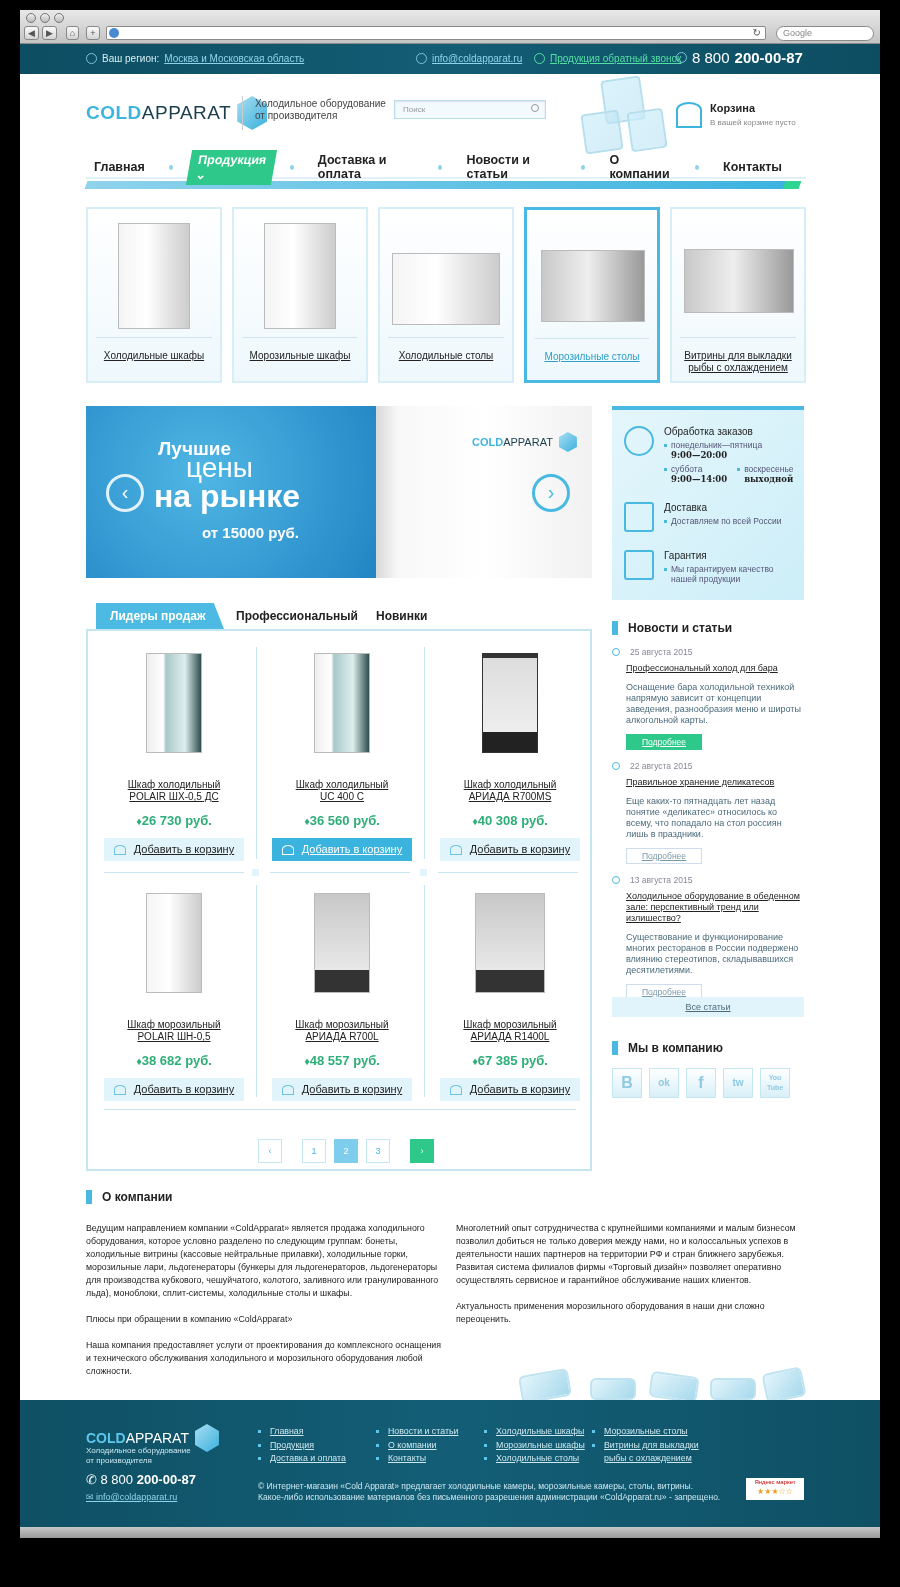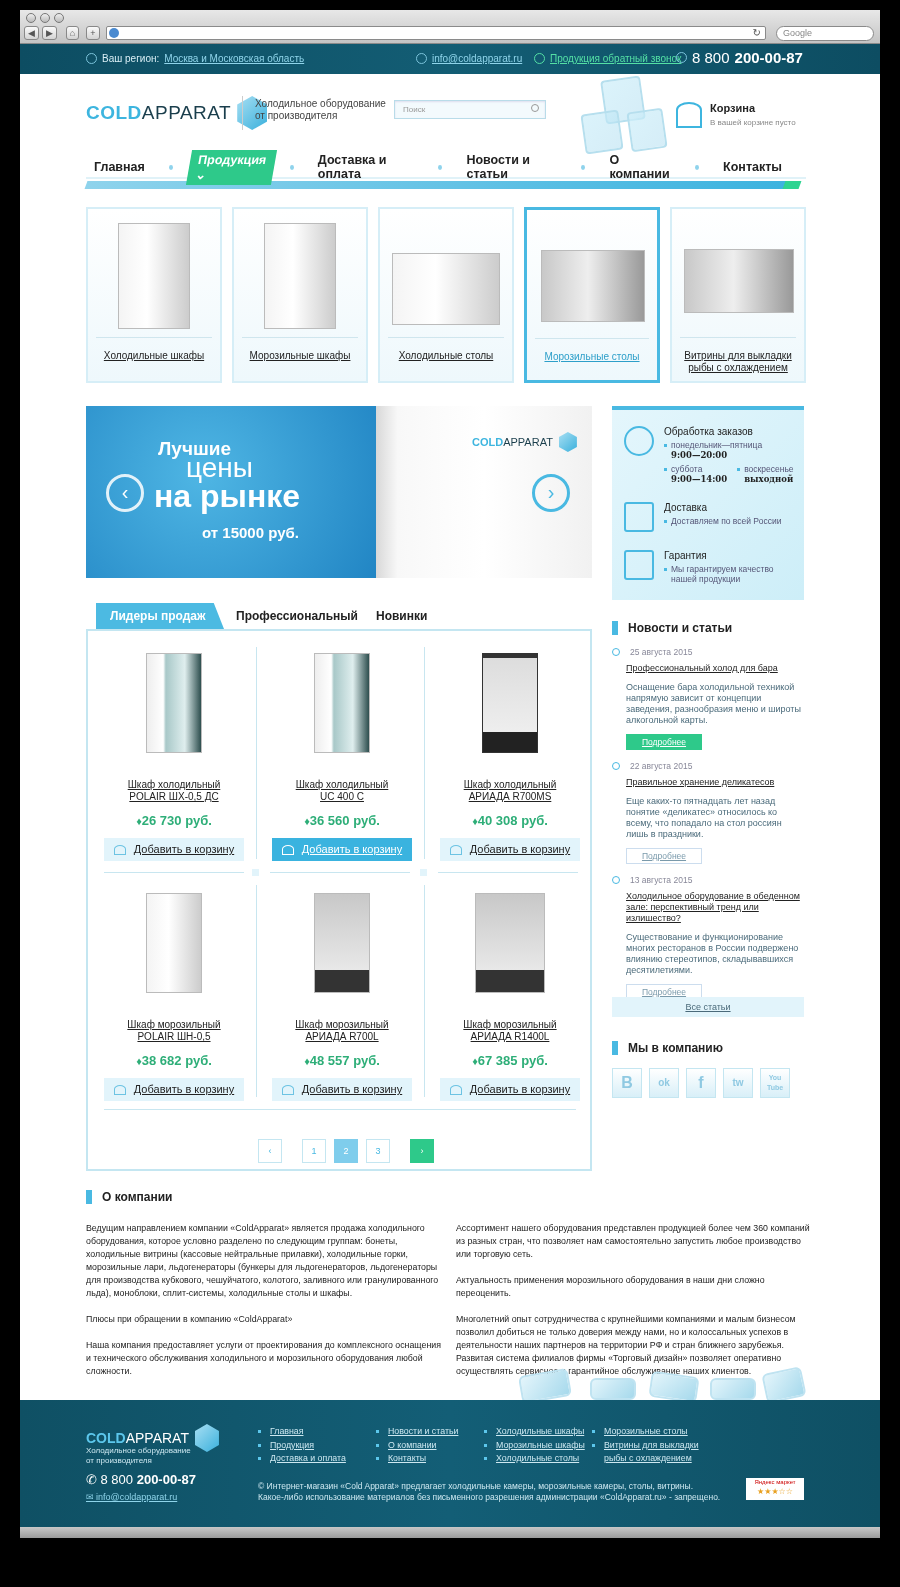--- a/index.html
+++ b/index.html
@@ -418,23 +418,22 @@
   <div class="shead" style="left:66px;top:1180px">
     <span class="bar"></span>
       <span>О компании</span>
   </div>
   <div class="about" style="left:66px">
     <p>Ведущим направлением компании «ColdApparat» является продажа холодильного оборудования, которое условно разделено по следующим группам: бонеты, холодильные витрины (кассовые нейтральные прилавки), холодильные горки, морозильные лари, льдогенераторы (бункеры для льдогенераторов, льдогенераторы для производства кубкового, чешуйчатого, колотого, заливного или гранулированного льда), моноблоки, сплит-системы, холодильные столы и шкафы.</p>
     <p>Плюсы при обращении в компанию «ColdApparat»</p>
     <p>Наша компания предоставляет услуги от проектирования до комплексного оснащения и технического обслуживания холодильного и морозильного оборудования любой сложности.</p>
   </div>
   <div class="about" style="left:436px">
-    <p>Ассортимент нашего оборудования представлен продукцией более чем 360 компаний из разных стран, что позволяет нам самостоятельно запустить любое производство или торговую сеть.</p>
+    <p>Многолетний опыт сотрудничества с крупнейшими компаниями и малым бизнесом позволил добиться не только доверия между нами, но и колоссальных успехов в деятельности наших партнеров на территории РФ и стран ближнего зарубежья. Развитая система филиалов фирмы «Торговый дизайн» позволяет оперативно осуществлять сервисное и гарантийное обслуживание наших клиентов.</p>
     <p>Актуальность применения морозильного оборудования в наши дни сложно переоценить.</p>
-    <p>Многолетний опыт сотрудничества с крупнейшими компаниями и малым бизнесом позволил добиться не только доверия между нами, но и колоссальных успехов в деятельности наших партнеров на территории РФ и стран ближнего зарубежья. Развитая система филиалов фирмы «Торговый дизайн» позволяет оперативно осуществлять сервисное и гарантийное обслуживание наших клиентов.</p>
   </div>
   <div class="iceb">
     <div style="left:10px;width:50px;height:28px;transform:rotate(-10deg)"></div>
     <div style="left:80px;width:46px;height:22px"></div>
     <div style="left:140px;width:48px;height:26px;transform:rotate(8deg)"></div>
     <div style="left:200px;width:46px;height:22px"></div>
     <div style="left:254px;width:40px;height:30px;transform:rotate(-12deg)"></div>
   </div>
 
   <div class="footer">

